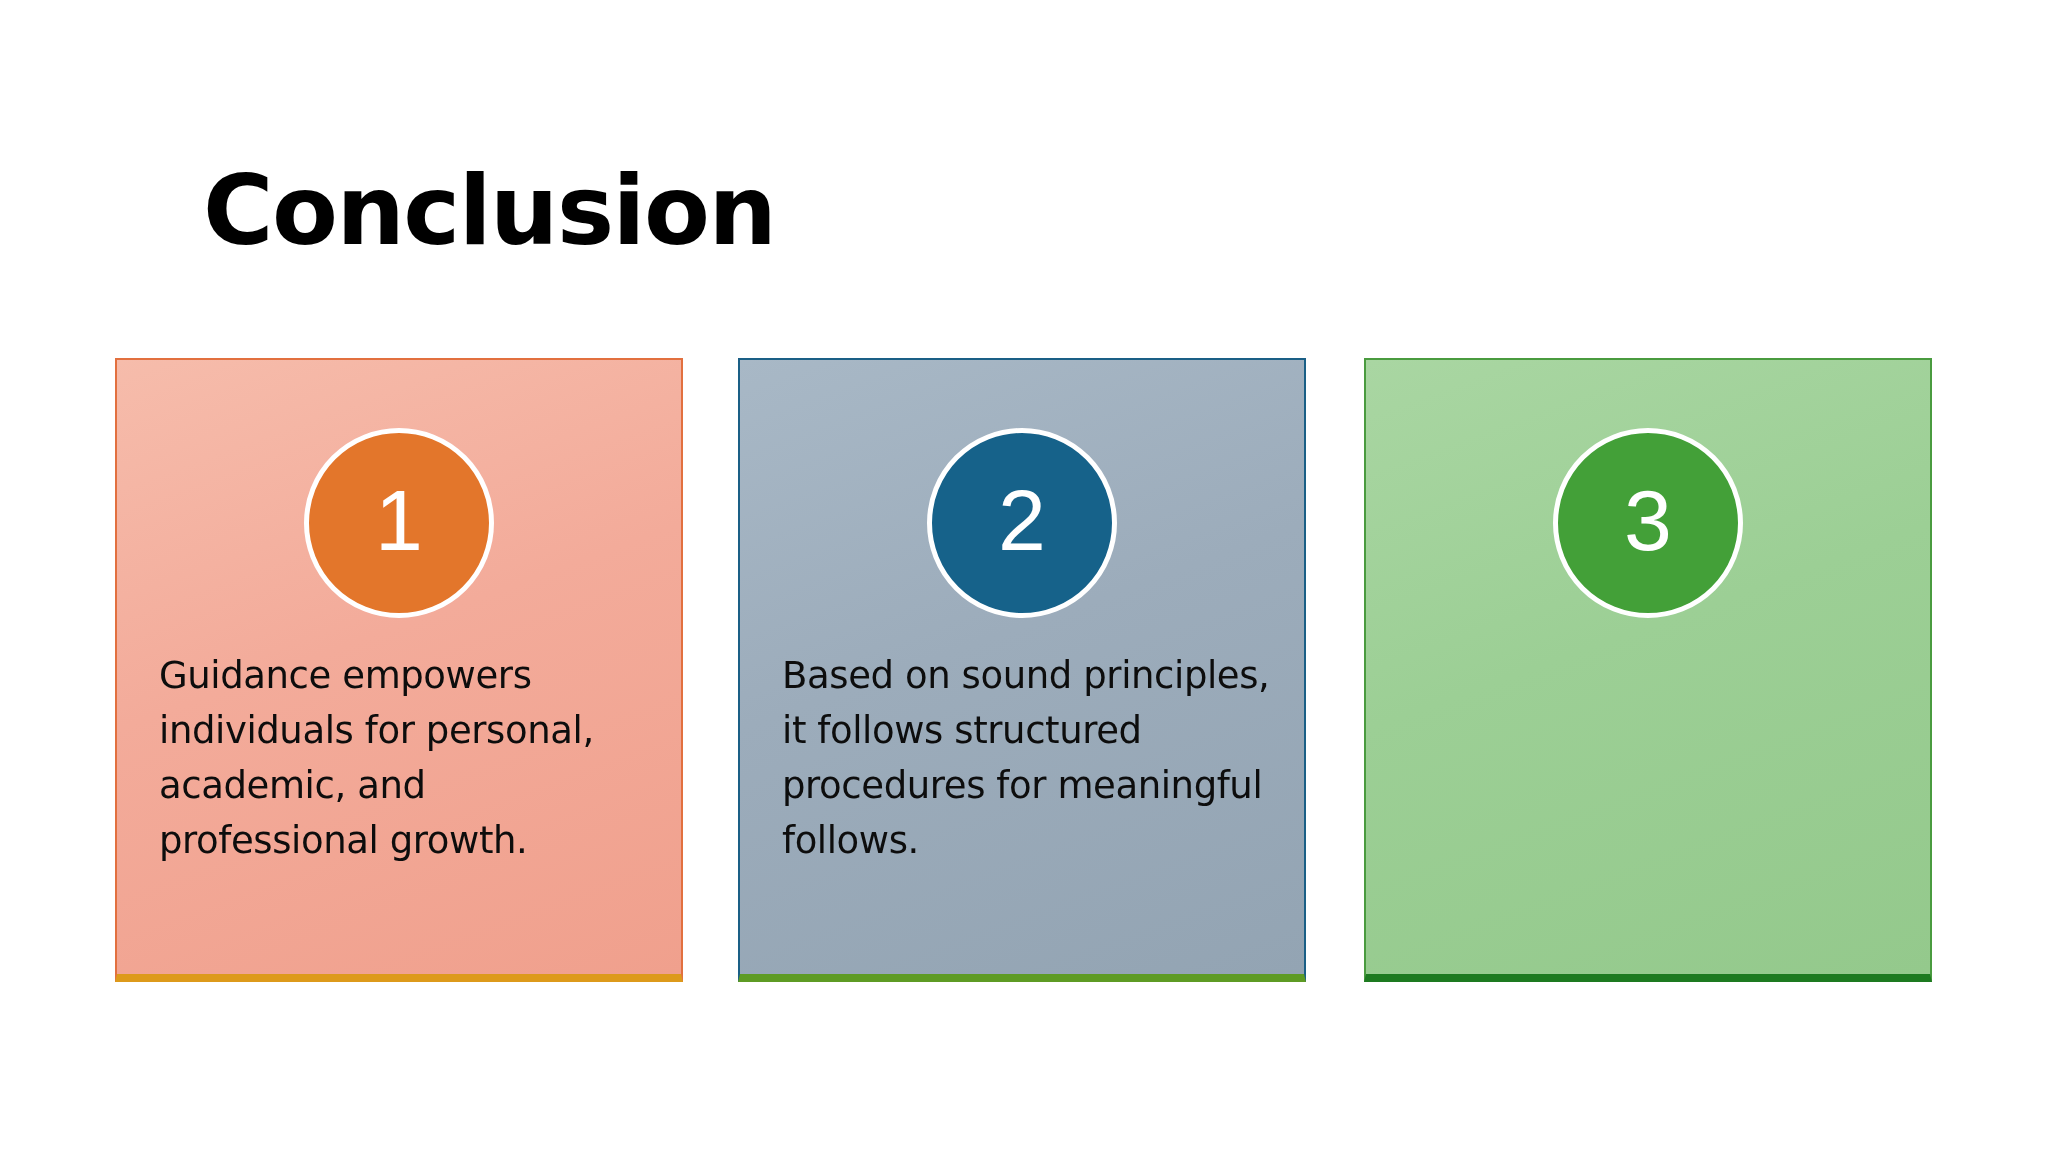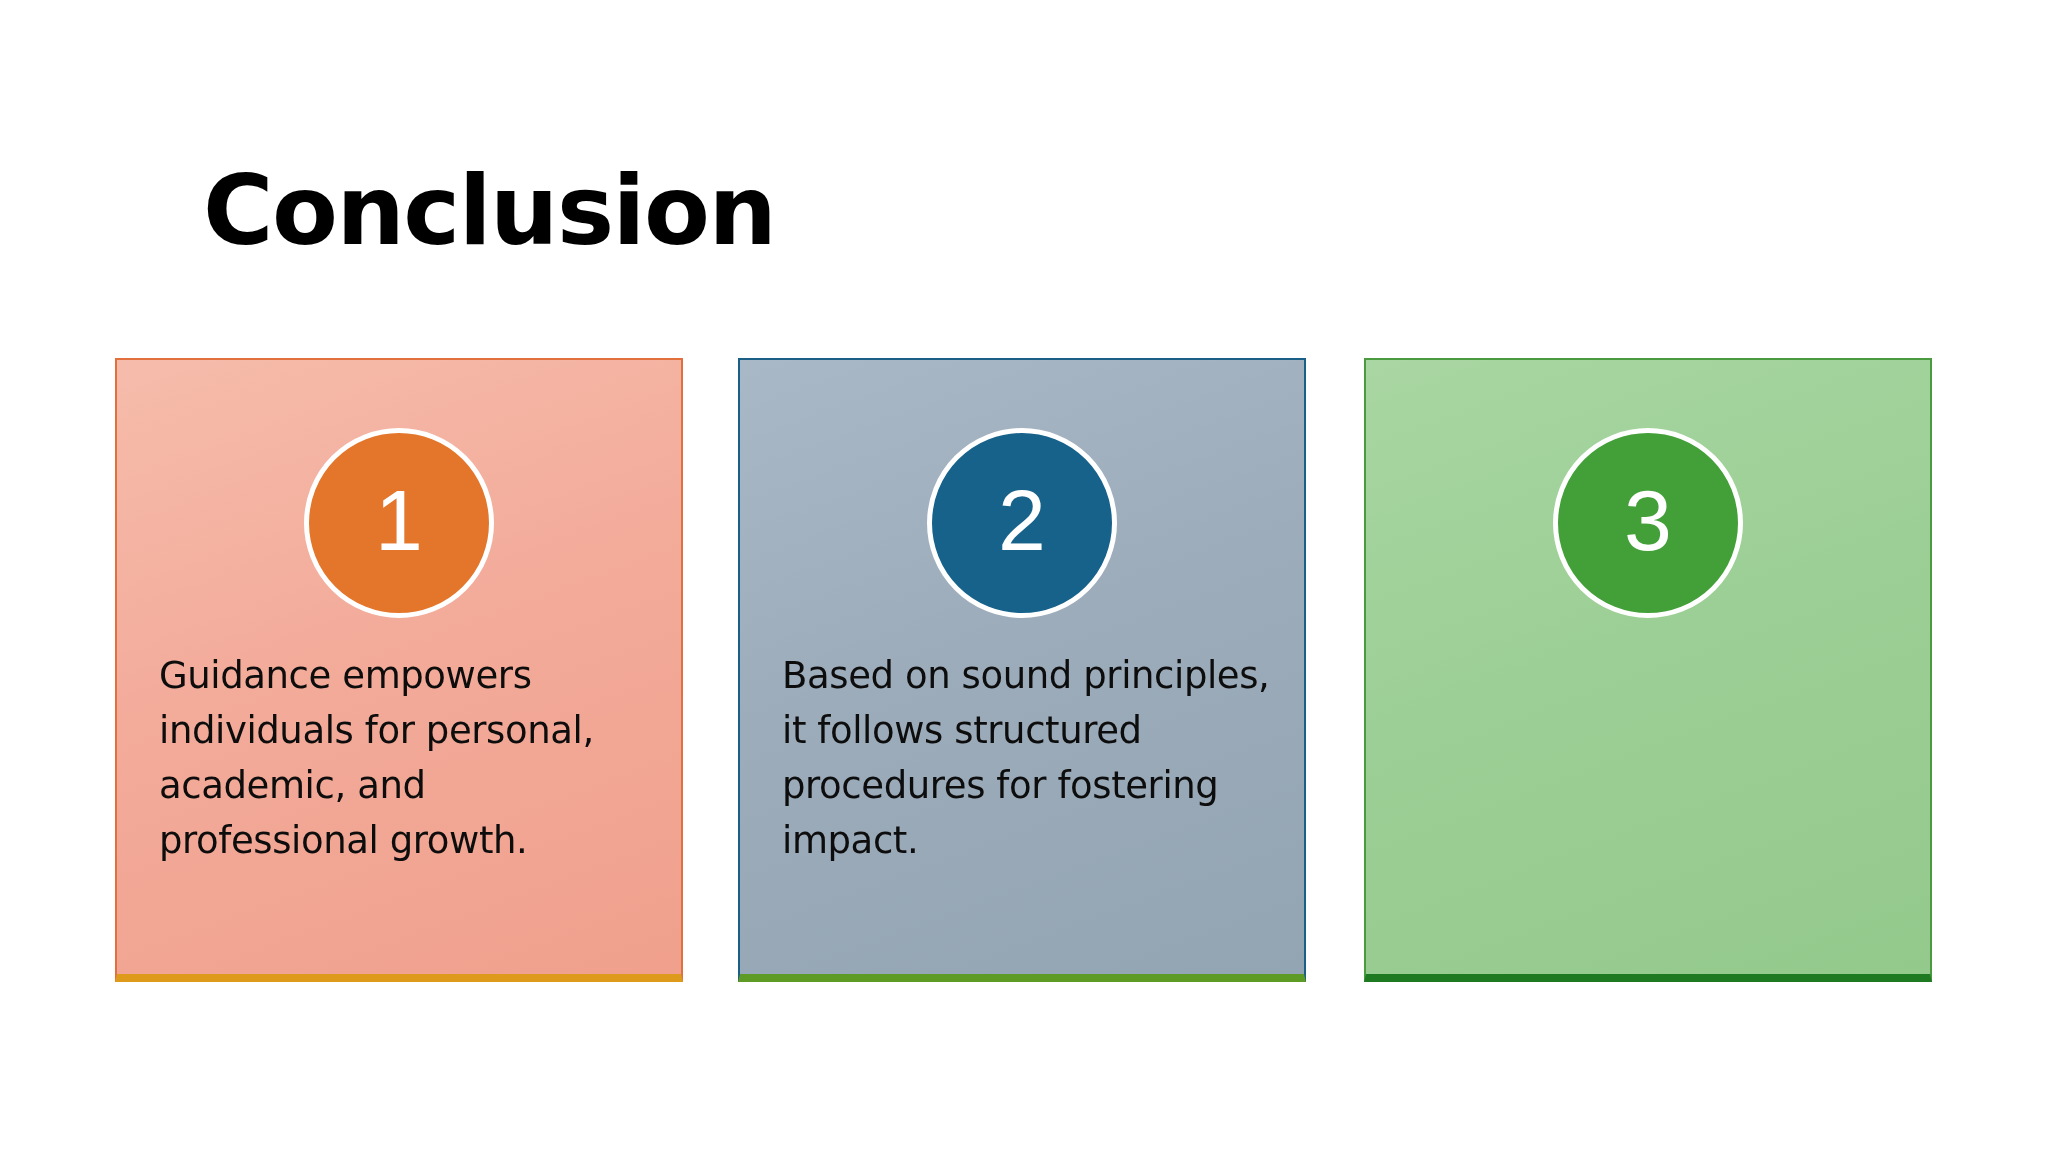--- a/index.html
+++ b/index.html
@@ -141,21 +141,21 @@
         </div>
         <div class="card-text">Guidance empowers individuals for personal, academic, and professional growth.</div>
       </div>
     </div>
 
     <div class="card card-2">
       <div class="card-body">
         <div class="badge">
           <span class="badge-num">2</span>
         </div>
-        <div class="card-text">Based on sound principles, it follows structured procedures for fostering impact.</div>
+        <div class="card-text">Based on sound principles, it follows structured procedures for meaningful follows.</div>
       </div>
     </div>
 
     <div class="card card-3">
       <div class="card-body">
         <div class="badge">
           <span class="badge-num">3</span>
         </div>
       </div>
     </div>

